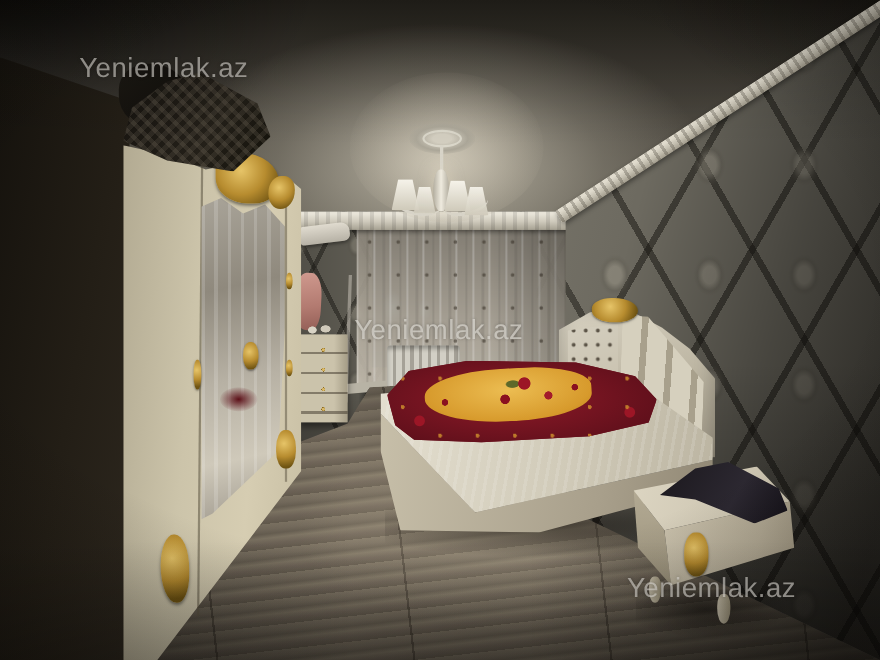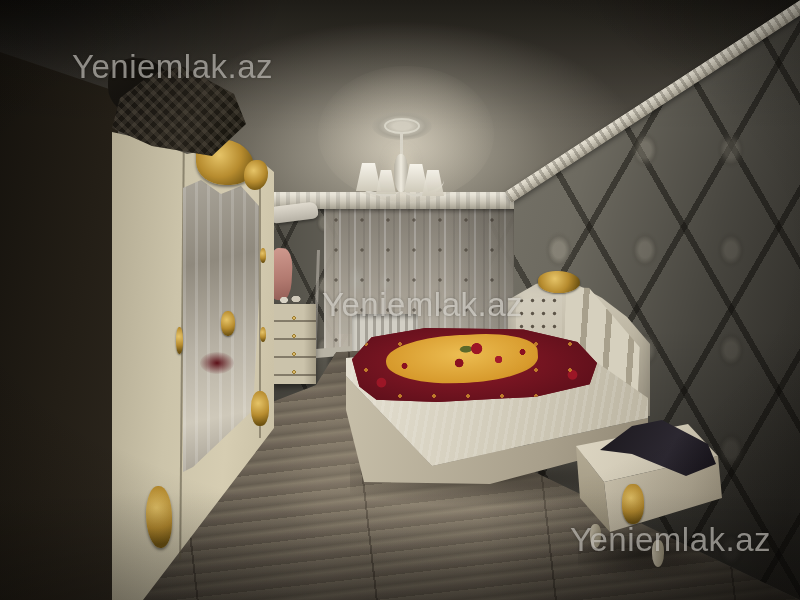--- a/index.html
+++ b/index.html
@@ -237,21 +237,21 @@
   .shade1{left:356px;top:163px;width:25px;height:28px;}
   .shade2{left:376px;top:170px;width:20px;height:24px;opacity:.92;}
   .shade3{left:404px;top:164px;width:24px;height:28px;}
   .shade4{left:422px;top:170px;width:22px;height:26px;opacity:.95;}
 
   
   .vignette{left:0;top:0;width:800px;height:600px;pointer-events:none;
     background:
       radial-gradient(ellipse 92% 78% at 48% 42%, transparent 55%, rgba(10,8,5,.4) 100%),
       linear-gradient(180deg, rgba(0,0,0,.16), transparent 22%, transparent 82%, rgba(0,0,0,.24));}
-  .wm{color:rgba(213,210,203,.62);font-size:33px;letter-spacing:.5px;
+  .wm{color:rgba(213,210,203,.62);font-size:25px;letter-spacing:.5px;
     text-shadow:0 0 3px rgba(0,0,0,.25);white-space:nowrap;}
   .wm1{left:72px;top:48px;}
   .wm2{left:322px;top:286px;color:rgba(224,221,214,.68);}
   .wm3{left:570px;top:521px;}
 </style>
 </head>
 <body>
 
 <div class="photo">
 

